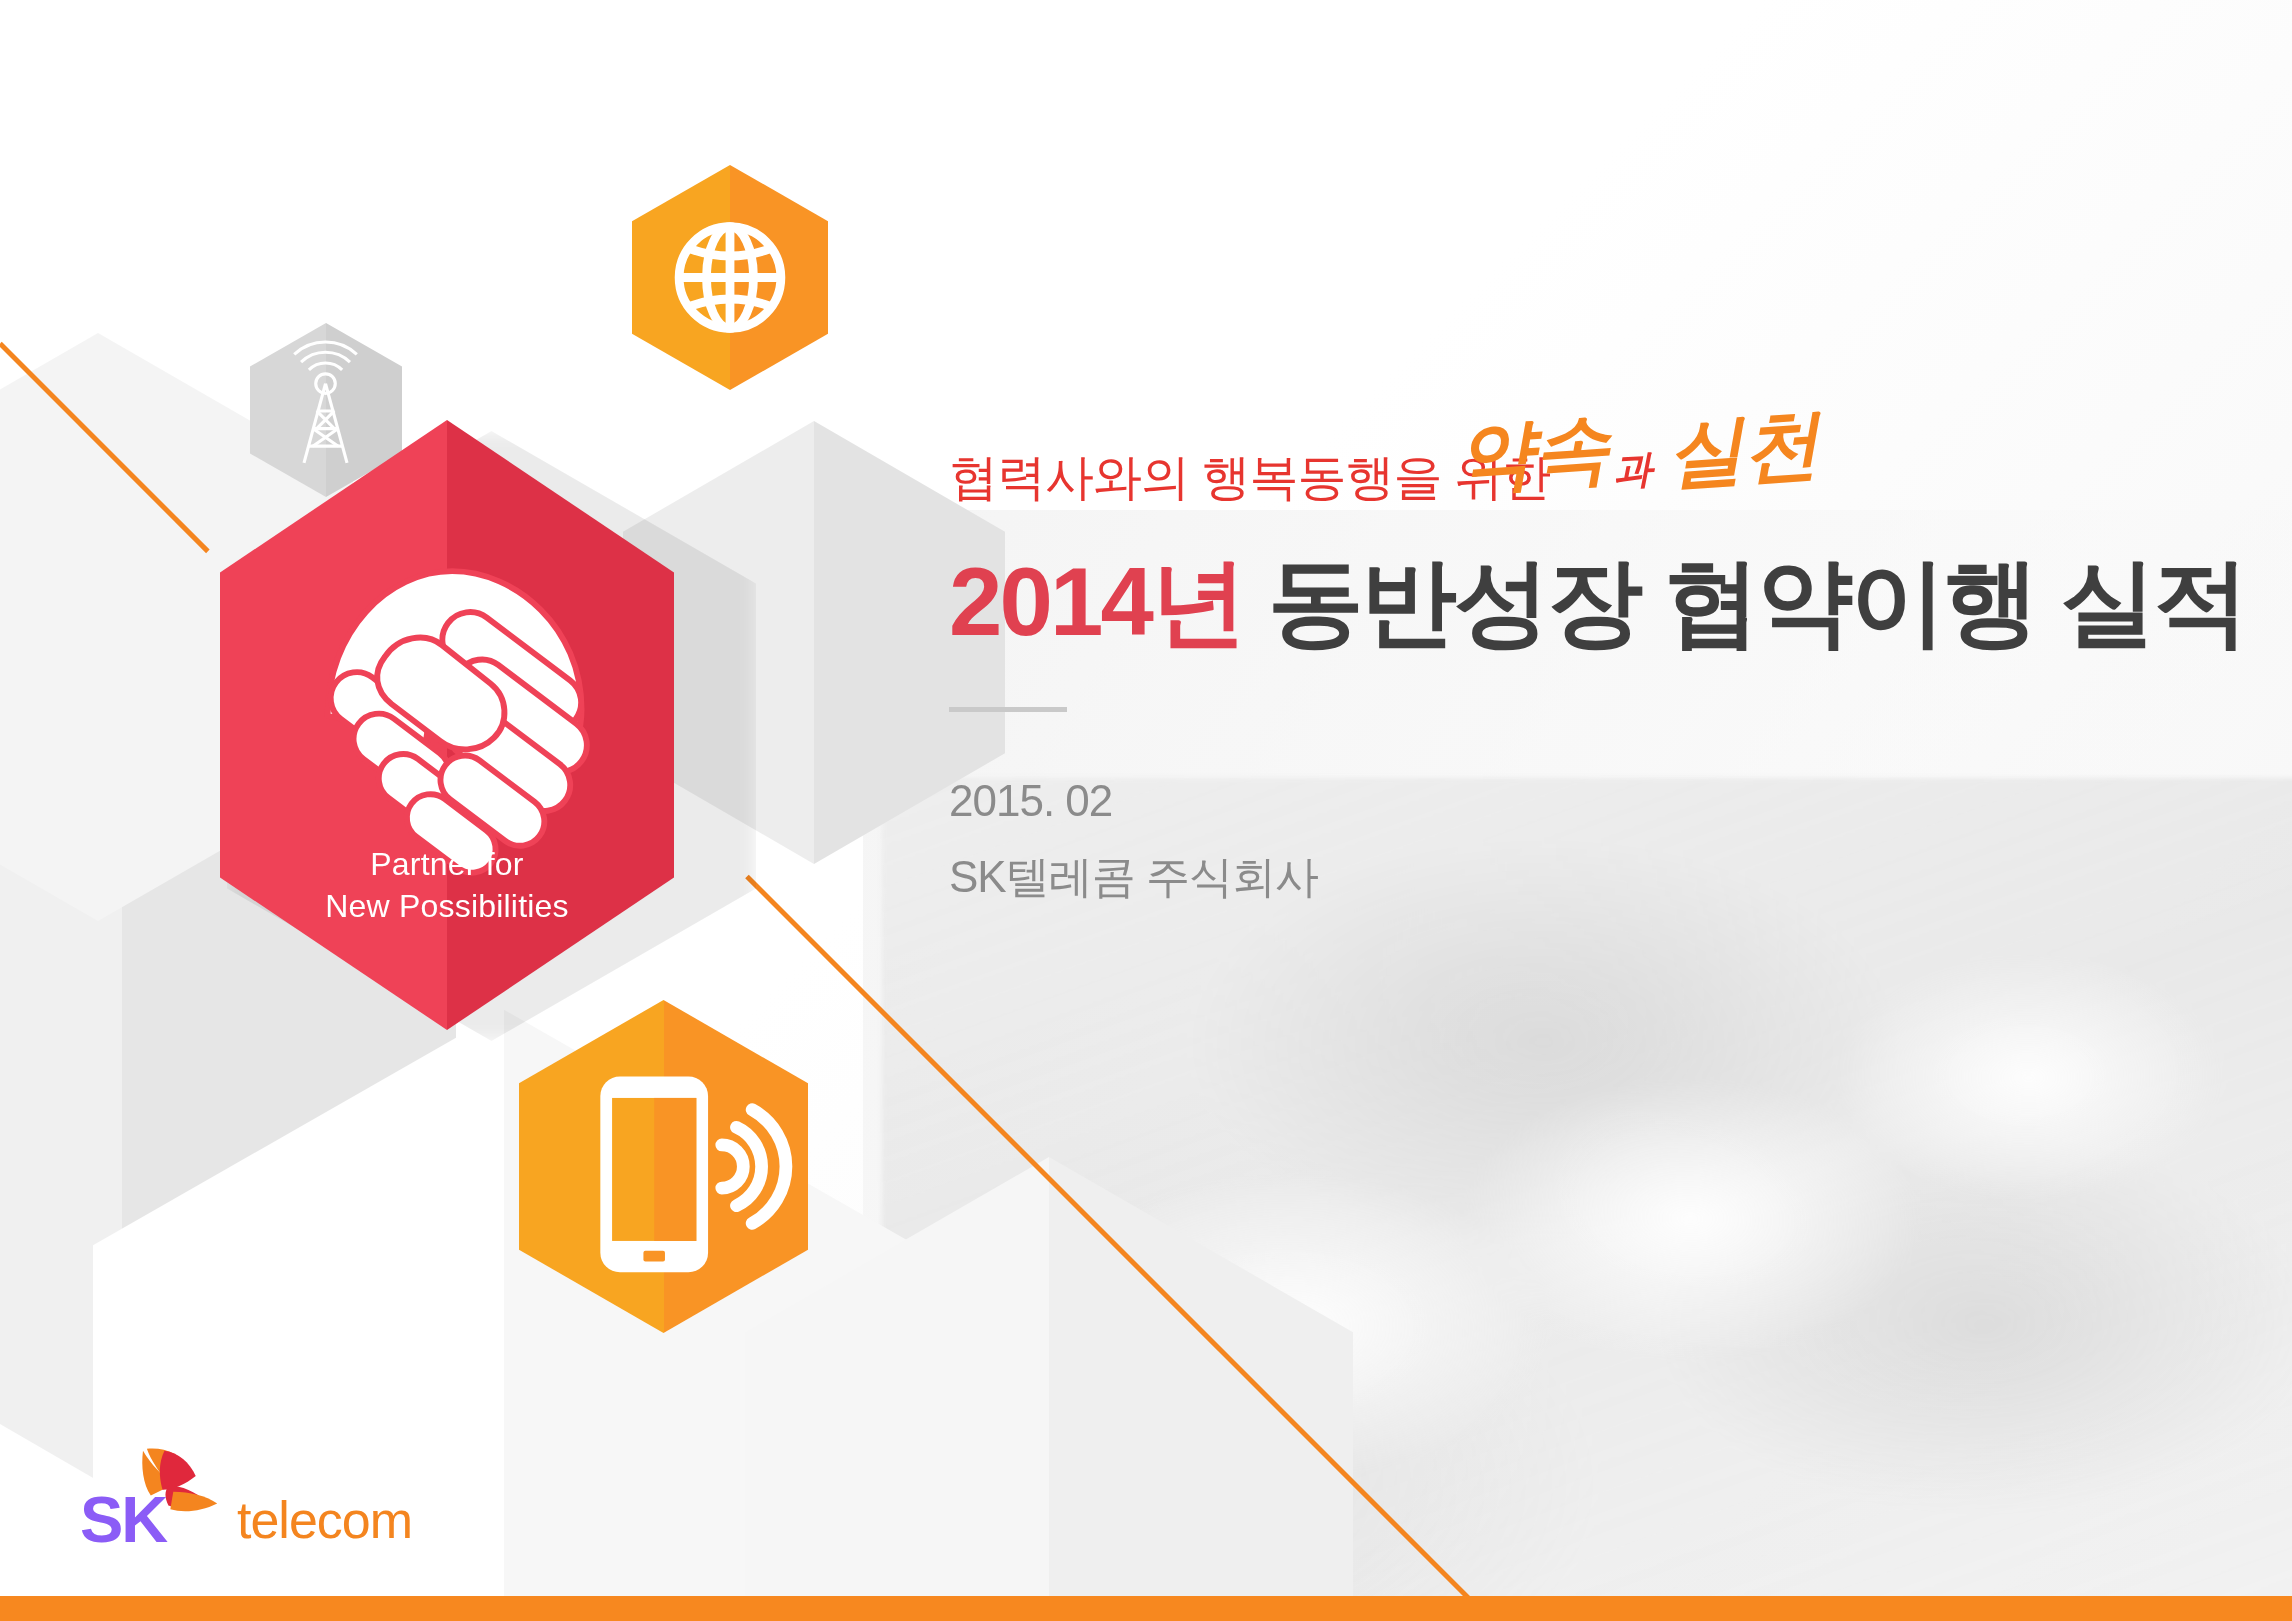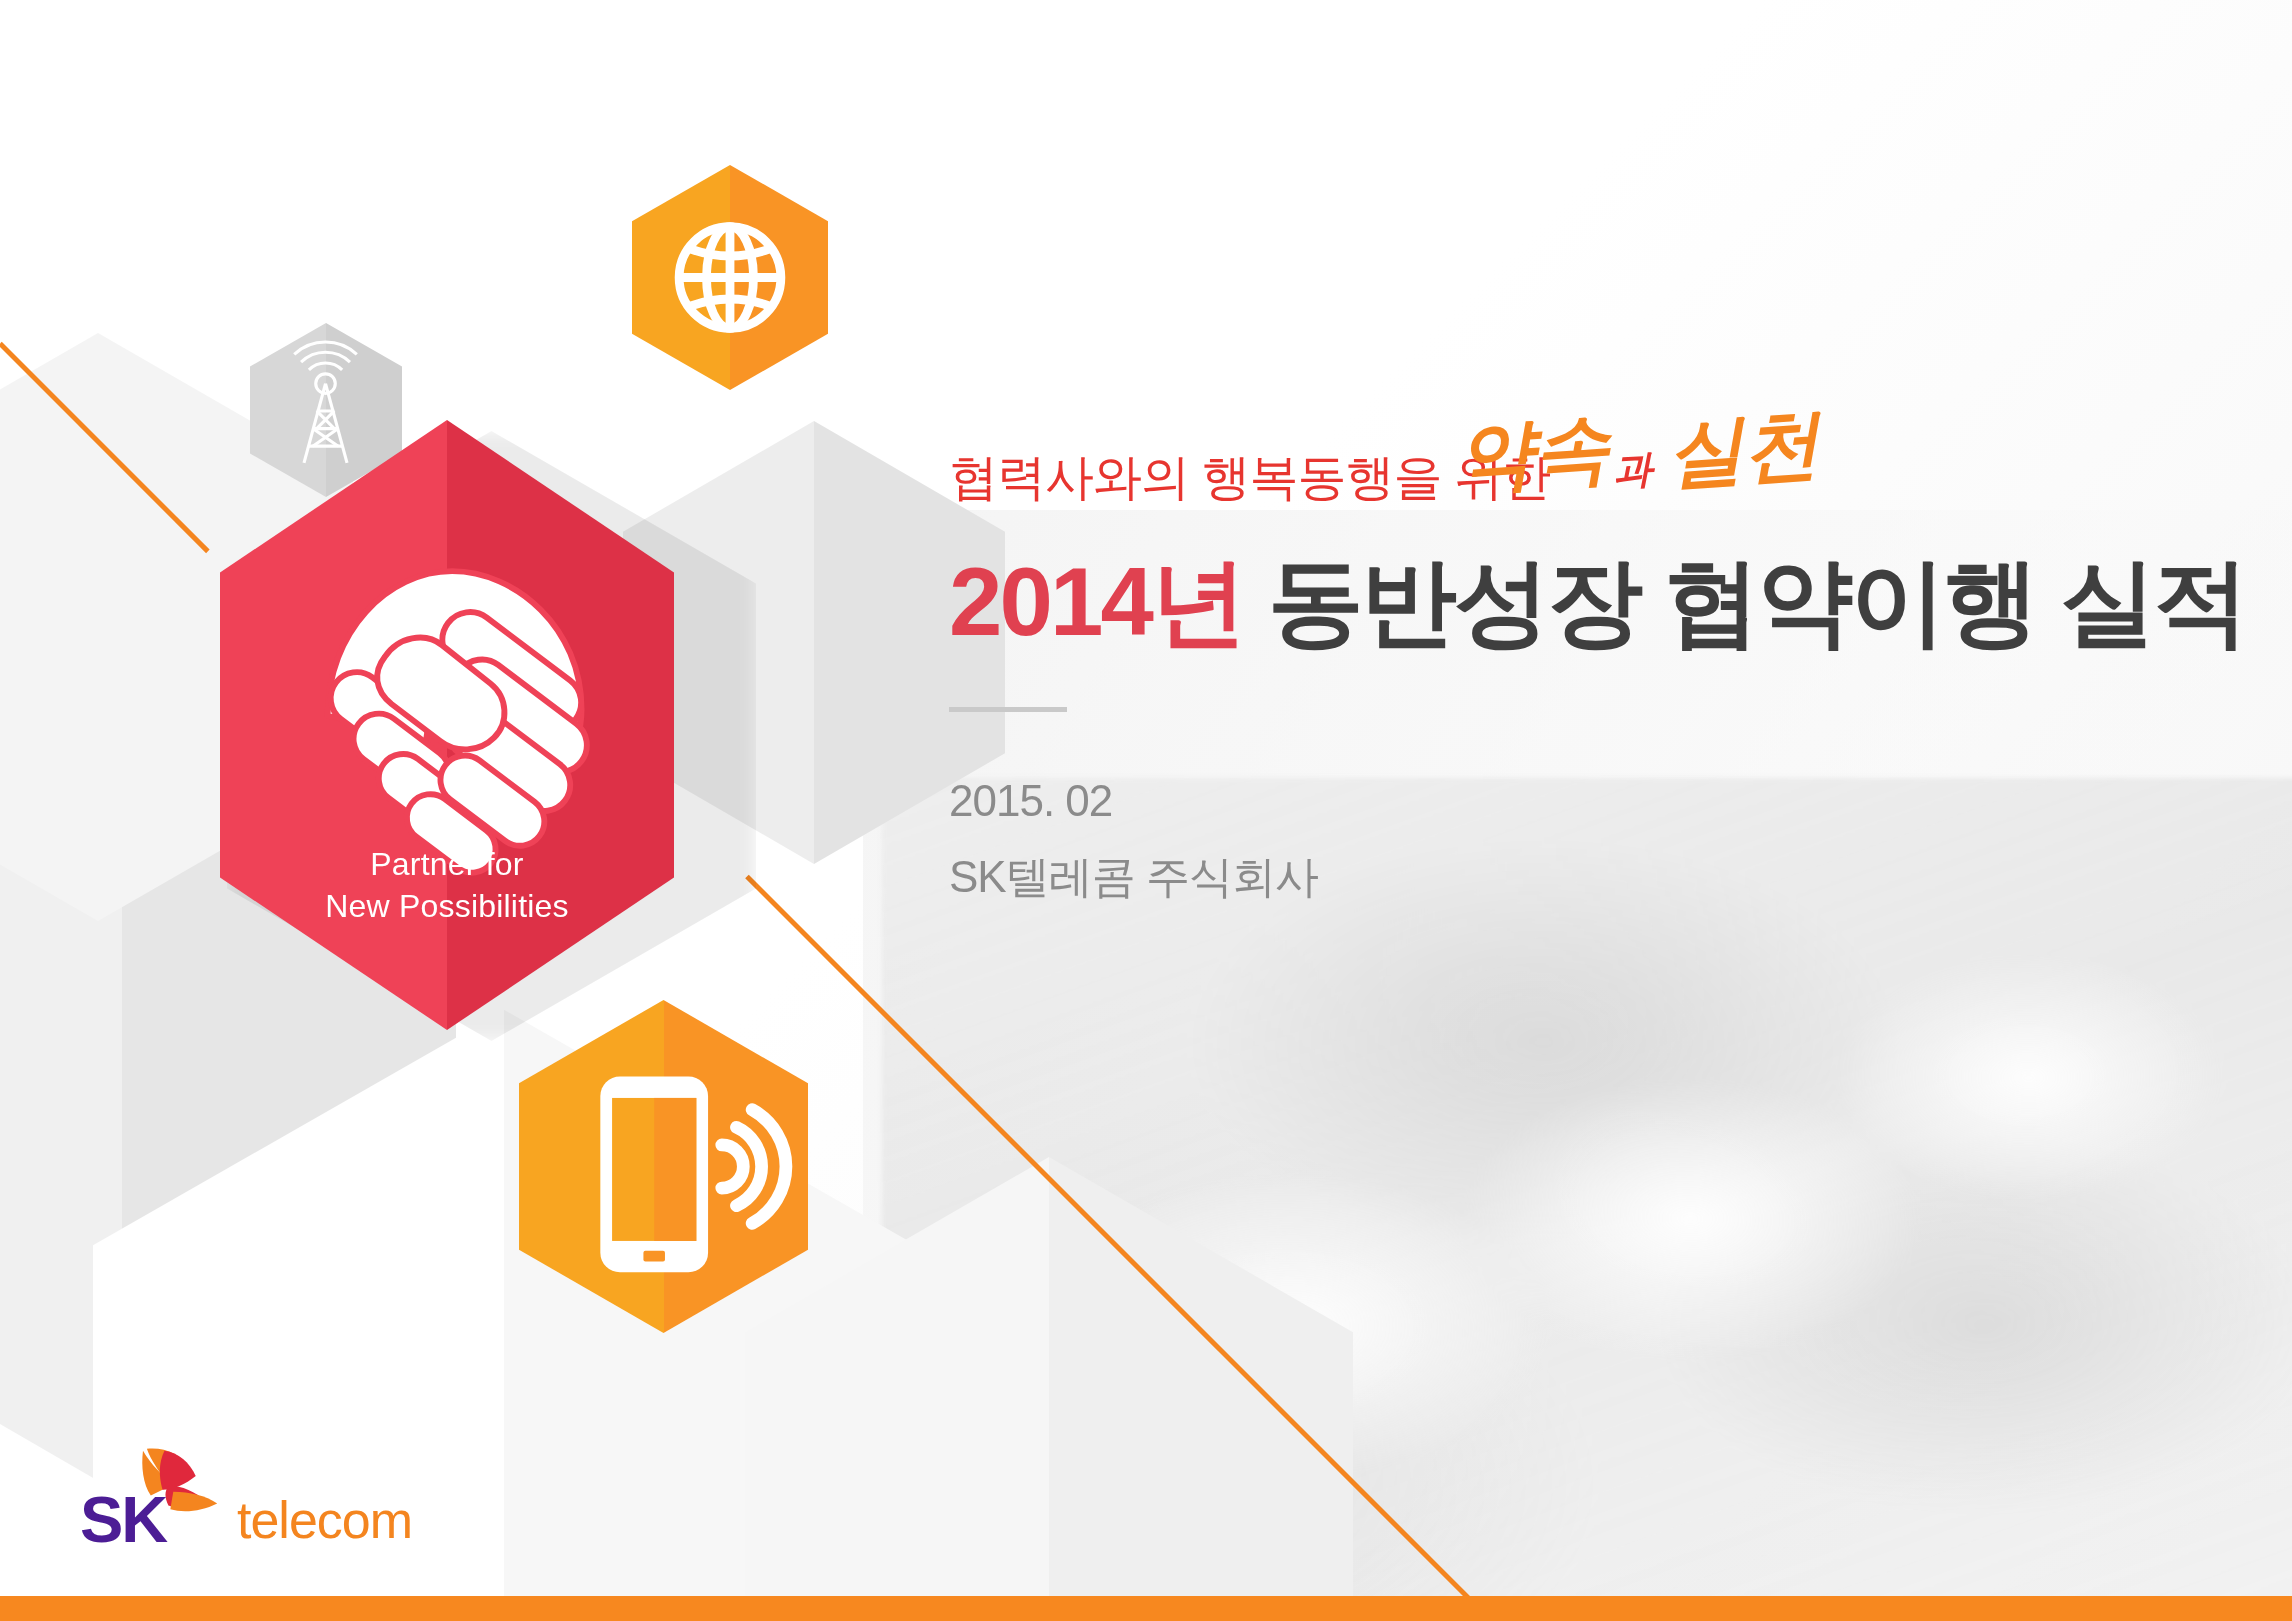--- a/index.html
+++ b/index.html
@@ -153,21 +153,21 @@
   }
 
   
   .logo{
     position:absolute;
     left:80px;top:1437px;
     width:294px;height:127px;
   }
   .logo .sk{
     position:absolute;left:0;top:45px;
-    font-size:65px;font-weight:bold;color:#4c1d95;
+    font-size:65px;font-weight:bold;color:#8b5cf6;
     letter-spacing:-2px;
   }
   .logo .tele{
     position:absolute;left:157px;top:53px;
     font-size:52px;color:#f4851f;letter-spacing:-1px;
   }
 </style>
 </head>
 <body>
 

